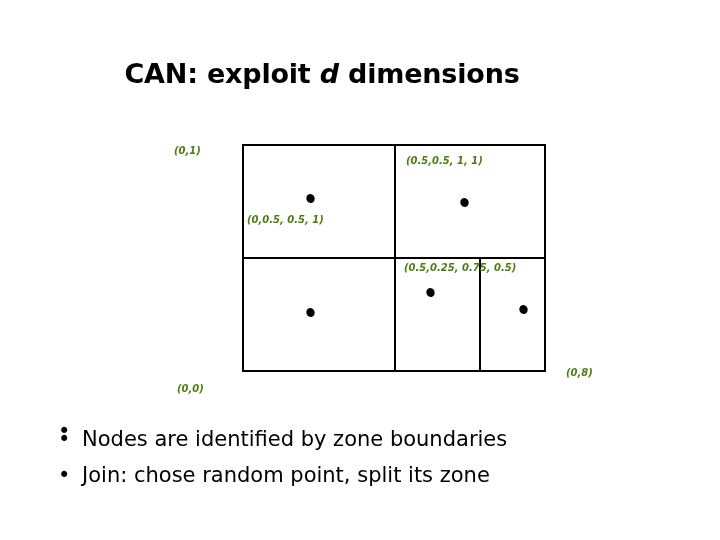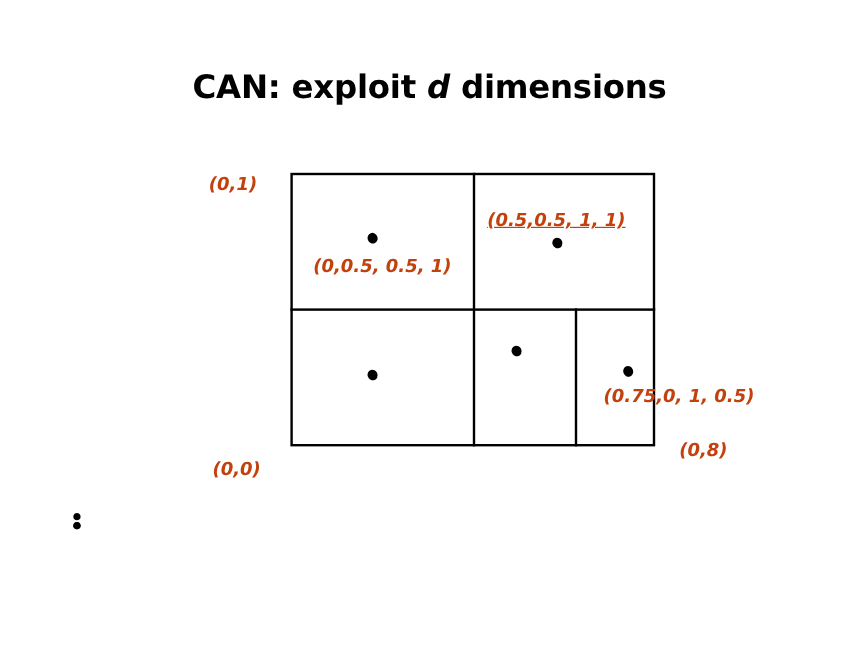--- a/index.html
+++ b/index.html
@@ -22,21 +22,20 @@
     left: 0;
     top: 58px;
     width: 644px;
     text-align: center;
     font-family: "DejaVu Sans", sans-serif;
     font-size: 27px;
     font-weight: bold;
     letter-spacing: -0.2px;
     white-space: nowrap;
     color: #000000;
-    margin-left: 36px;
   }
   #slide-title .title-var {
     font-style: italic;
     font-weight: bold;
   }
 
   
   #diagram {
     position: absolute;
     left: 0;
@@ -90,23 +89,23 @@
     transform: rotate(-20deg) scaleX(0.92);
   }
 
   
   .zone-label,
   .corner-label {
     position: absolute;
     font-family: "DejaVu Sans", sans-serif;
     font-style: italic;
     font-weight: bold;
-    font-size: 15px;
+    font-size: 10px;
     white-space: nowrap;
-    color: #c2410c;
+    color: #4d7c0f;
     line-height: 1;
   }
 
   
   #bullet-list {
     position: absolute;
     left: 52px;
     top: 418px;
     width: 640px;
     margin: 0;
@@ -147,37 +146,39 @@
   <div class="divider divider-v-mid"></div>
   <div class="divider divider-v-low"></div>
 
   <div class="corner-label" style="left:174px; top:146px;">(0,1)</div>
 
   <div class="corner-label" style="left:177px; top:384px;">(0,0)</div>
 
   <div class="corner-label" style="left:566px; top:368px;">(0,8)</div>
 
   <div class="node-dot" style="left:306px; top:194px;"></div>
-  <div class="zone-label" style="left:261px; top:215px;">(0,0.5, 0.5, 1)</div>
+  <div class="zone-label" style="left:247px; top:215px;">(0,0.5, 0.5, 1)</div>
 
-  <div class="zone-label" style="left:406px; top:176px;text-decoration:underline;">(0.5,0.5, 1, 1)</div>
+  <div class="zone-label" style="left:406px; top:156px;">(0.5,0.5, 1, 1)</div>
   <div class="node-dot" style="left:460px; top:198px;"></div>
 
   <div class="node-dot" style="left:306px; top:308px;"></div>
 
+  <div class="zone-label" style="left:404px; top:263px;">(0.5,0.25, 0.75, 0.5)</div>
   <div class="node-dot" style="left:426px; top:288px;"></div>
 
   <div class="node-dot" style="left:519px; top:305px;"></div>
-  <div class="zone-label" style="left:503px; top:323px;">(0.75,0, 1, 0.5)</div>
 
 </div>
 
 <ul id="bullet-list">
   <li>
     <span class="bullet-glyph">•</span>
   </li>
   <li>
     <span class="bullet-glyph">•</span>
+    <span>Nodes are identified by zone boundaries</span>
   </li>
   <li>
     <span class="bullet-glyph">•</span>
+    <span>Join: chose random point, split its zone</span>
   </li>
 </ul>
 
 </body></html>

